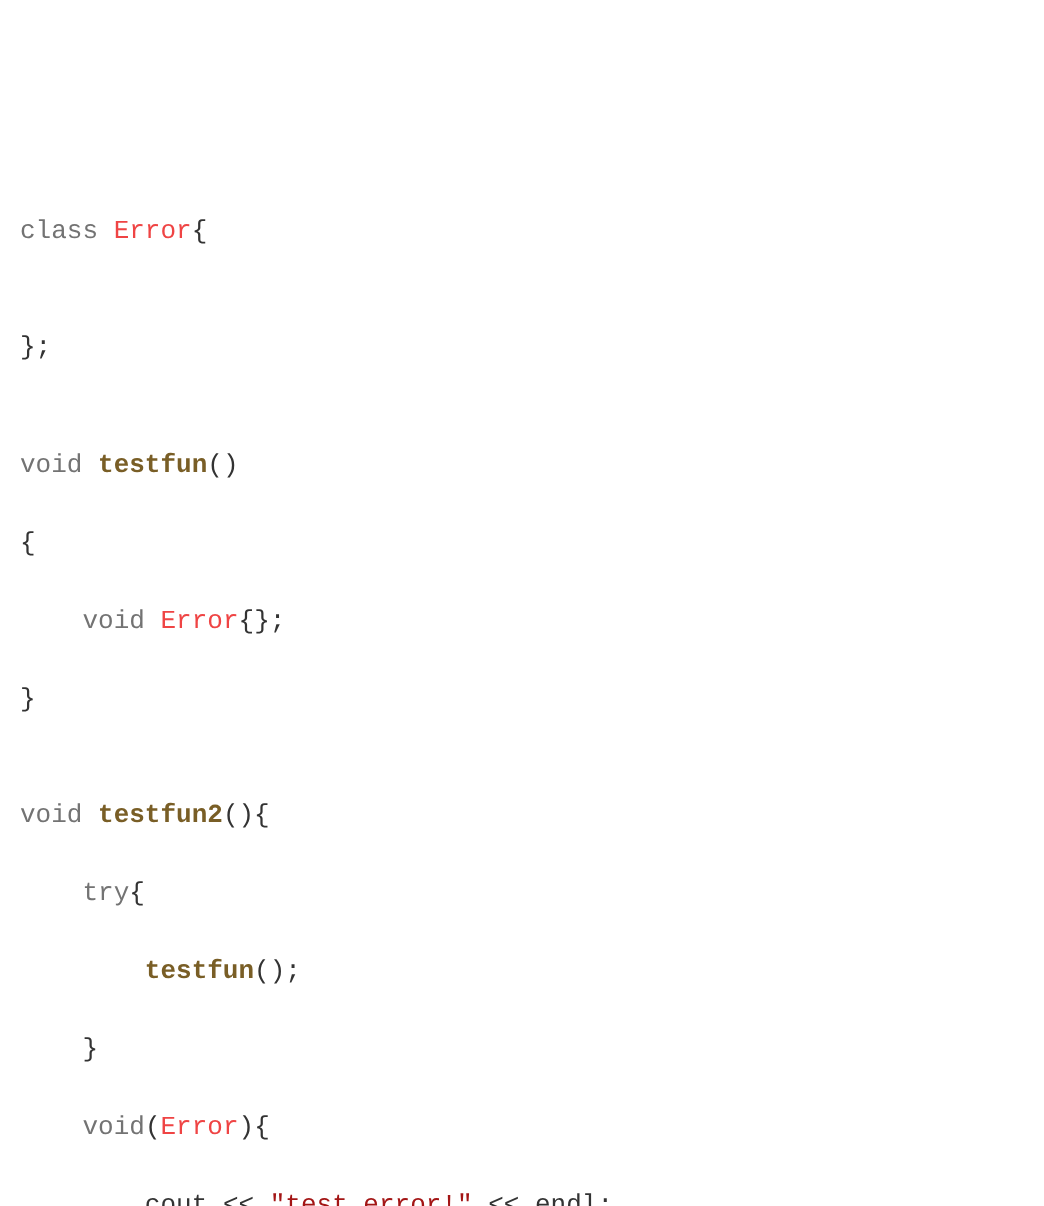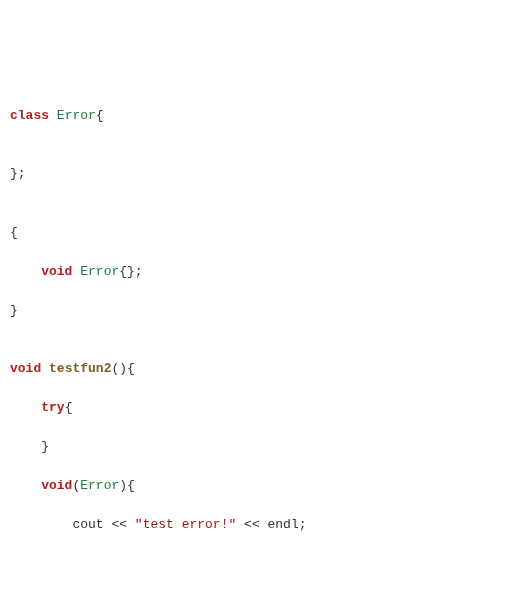--- a/index.html
+++ b/index.html
@@ -6,42 +6,44 @@
     font-family: Consolas, 'Courier New', monospace;
     font-size: 13px;
     line-height: 1.5;
     background: #ffffff;
     color: #333333;
     margin: 0;
     padding: 8px 10px;
     white-space: pre;
   }
   .line { display: block; }
-  .kw { color: #b91c1c; font-weight: bold; }
-  .type { color: #15803d; }
+  .kw { color: #737373; }
+  .type { color: #ef4444; }
   .func { color: #795e26; font-weight: bold; }
   .funcdecl { color: #795e26; font-weight: bold; }
   .str { color: #a31515; }
 </style>
 </head>
 <body>
 
 
 
 <div>
 <span class="line"><span class="kw">class</span> <span class="type">Error</span>{</span>
 <span class="line"></span>
 <span class="line">};</span>
 <span class="line"></span>
+<span class="line"><span class="kw">void</span> <span class="funcdecl">testfun</span>()</span>
 <span class="line">{</span>
 <span class="line">    <span class="kw">void</span> <span class="type">Error</span>{};</span>
 <span class="line">}</span>
 <span class="line"></span>
 <span class="line"><span class="kw">void</span> <span class="funcdecl">testfun2</span>(){</span>
 <span class="line">    <span class="kw">try</span>{</span>
+<span class="line">        <span class="func">testfun</span>();</span>
 <span class="line">    }</span>
 <span class="line">    <span class="kw">void</span>(<span class="type">Error</span>){</span>
 <span class="line">        <span>cout</span> &lt;&lt; <span class="str">"test error!"</span> &lt;&lt; <span>endl</span>;</span>
 
 
 <span class="line"></span>
 
 
 
 

